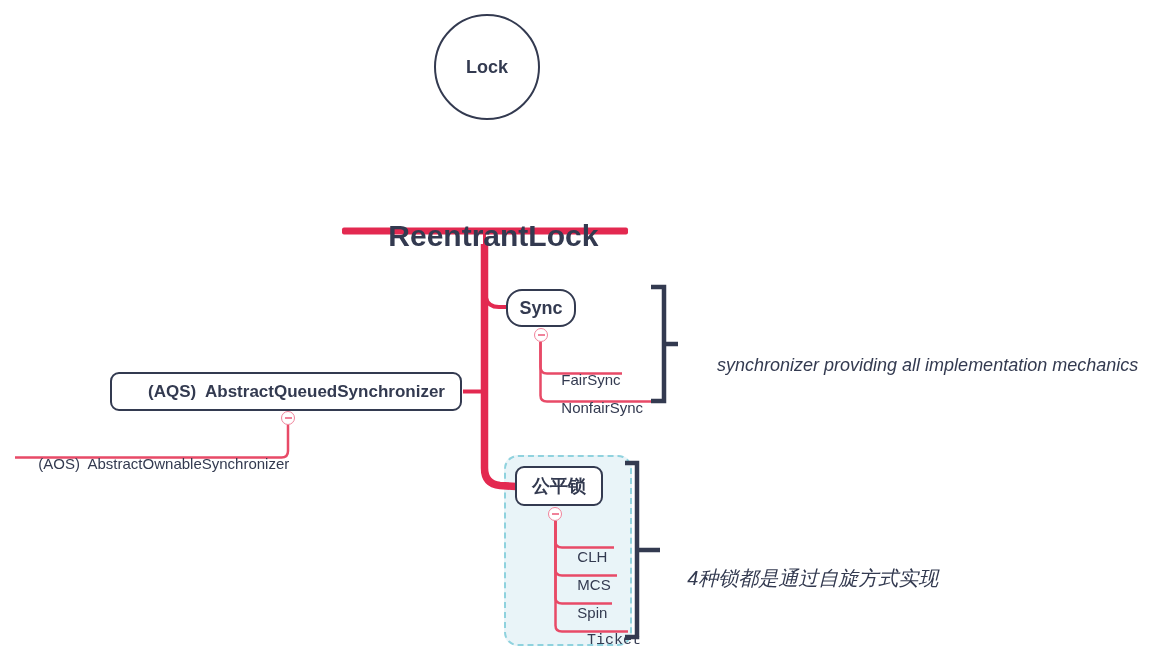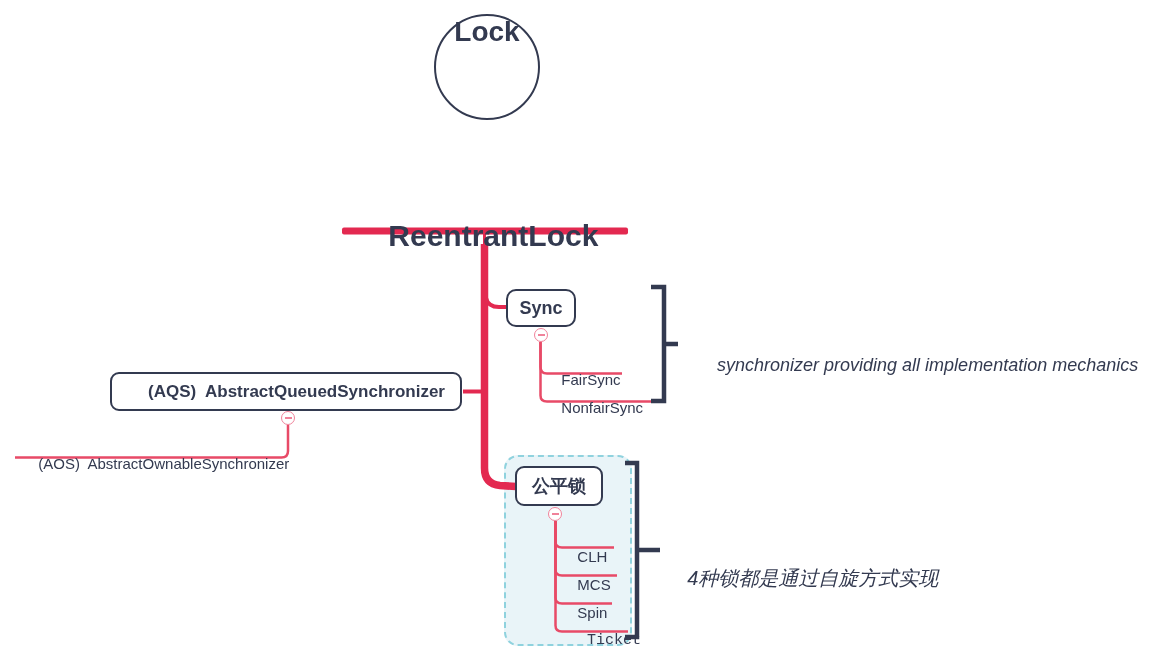--- a/index.html
+++ b/index.html
@@ -13,33 +13,33 @@
   svg.connectors{position:absolute;left:0;top:0;z-index:2;pointer-events:none;}
   svg.connectors path{fill:none;}
   .s-red{stroke:var(--red,#e32950);}
   .s-thin{stroke:var(--red_thin,#e84a67);}
   .s-navy{stroke:var(--navy,#333a50);}
   .f-red{fill:var(--red,#e32950);}
 
   .root-circle{
     left:434px;top:14px;width:106px;height:106px;border-radius:50%;
     border:2.5px solid var(--navy,#333a50);box-sizing:border-box;background:#fff;
-    display:flex;justify-content:center;
-    font-size:28px;font-weight:bold;z-index:3;cursor:pointer;
+    display:flex;align-items:center;justify-content:center;
+    font-size:18px;font-weight:bold;z-index:3;cursor:pointer;
   }
   .central-title{
     left:335px;top:185px;width:300px;text-align:center;
     font-size:30px;font-weight:bold;z-index:3;white-space:pre;cursor:pointer;
   }
   .node{
     position:absolute;display:flex;align-items:center;justify-content:center;
     background:#fff;border:2.5px solid var(--navy,#333a50);box-sizing:border-box;
     font-weight:bold;z-index:3;white-space:pre;cursor:pointer;
   }
-  .node.sync{left:506px;top:289px;width:70px;height:38px;border-radius:10px;font-size:18px;}
+  .node.sync{left:506px;top:289px;width:70px;height:38px;border-radius:16px;font-size:18px;}
   .node.aqs{left:110px;top:372px;width:352px;height:39px;border-radius:9px;font-size:17px;padding-left:21px;}
   .node.fair{left:515px;top:466px;width:88px;height:40px;border-radius:9px;font-size:18px;}
 
   .leaf{
     position:absolute;font-size:15px;line-height:17px;z-index:3;white-space:pre;cursor:pointer;
   }
   .summary{
     position:absolute;font-style:italic;z-index:3;white-space:pre;cursor:pointer;
   }
   .summary.en{left:707px;top:334px;font-size:18px;}

